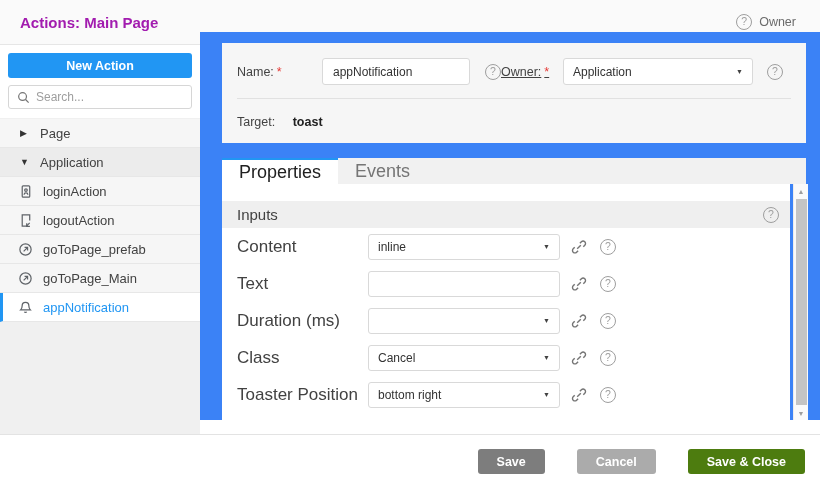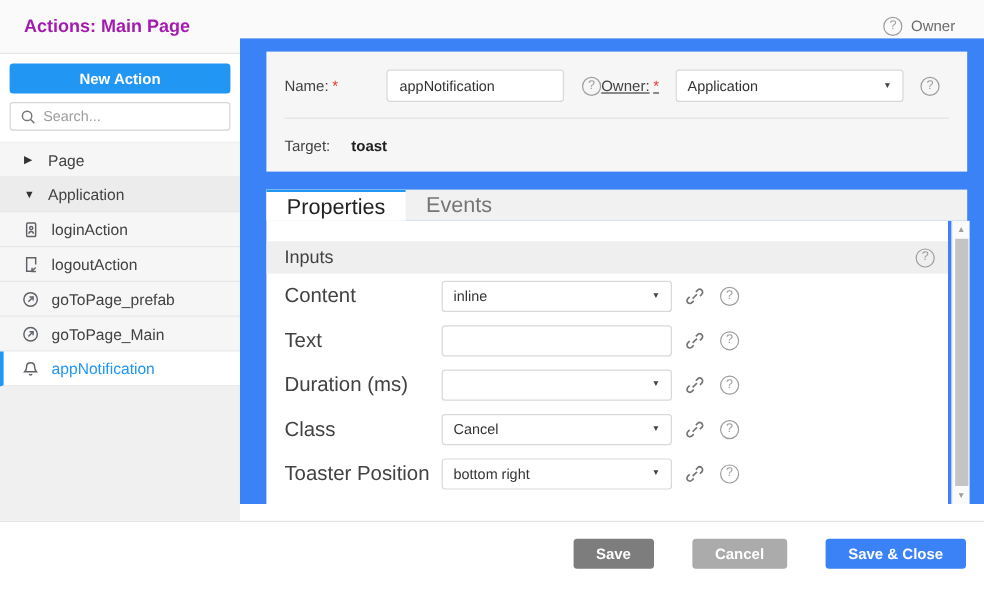--- a/index.html
+++ b/index.html
@@ -89,21 +89,21 @@
   .scroll-thumb { flex:1; width:11px; background:#c4c4c4; margin:1px 0; cursor:grab; }
 
   
   .footer { position:absolute; top:434px; left:0; width:820px; height:57px; background:#fff;
     border-top:1px solid #e3e3e3; display:flex; align-items:flex-start; justify-content:flex-end;
     gap:32px; padding:14px 15px 0 0; }
   .btn { height:25px; border:none; border-radius:3px; color:#fff; font-size:12.5px; font-weight:bold;
     padding:0 19px; cursor:pointer; font-family:"Liberation Sans", sans-serif; }
   .btn-cancel { background:#ababab; }
   .btn-save { background:#7d7d7d; }
-  .btn-primary { background:#3b82f6; }
+  .btn-primary { background:#4d7c0f; }
 </style>
 </head>
 <body>
 
 <div class="header">
   <div class="header-title">Actions: Main Page</div>
   <div class="help">
     <span class="qicon">?</span>
     <span>Owner</span>
   </div>

